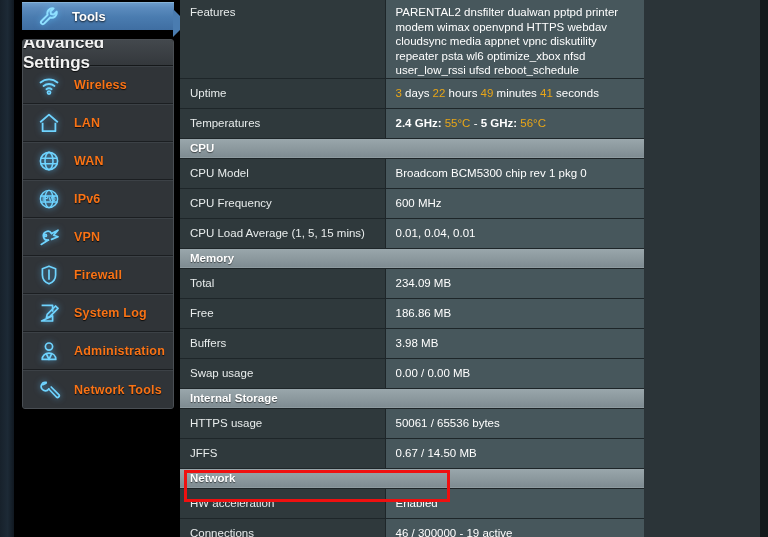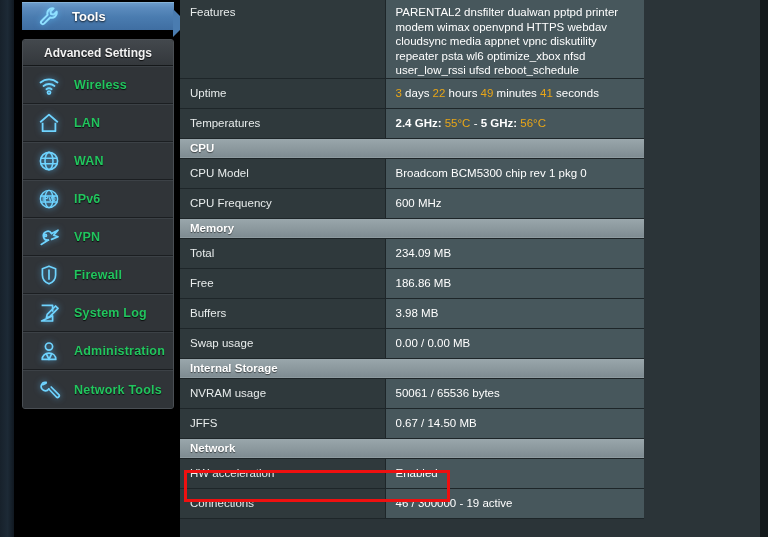--- a/index.html
+++ b/index.html
@@ -63,41 +63,41 @@
     margin-top: 9px;
     background: #2b2f33;
     border: 1px solid #4a4f54;
     border-radius: 3px;
     overflow: hidden;
   }
   .panel-header {
     height: 26px;
     background: linear-gradient(to bottom, #43484d 0%, #34383c 100%);
     color: #f2f2f2;
-    font-size: 12px;
+    font-size: 17px;
     font-weight: bold;
     display: flex;
     align-items: center;
     justify-content: center;
     text-shadow: 0 1px 1px rgba(0,0,0,.8);
     border-bottom: 1px solid #15181a;
   }
   .nav-item {
     height: 38px;
     display: flex;
     align-items: center;
     padding-left: 14px;
     border-bottom: 1px solid #1b1e21;
     border-top: 1px solid #3c4146;
     background: #303438;
   }
   .nav-item:first-of-type { border-top: none; }
   .nav-item:last-child { border-bottom: none; }
   .nav-label {
-    color: #22c55e;
+    color: #f97316;
     font-size: 12.5px;
     font-weight: bold;
     margin-left: 13px;
     text-shadow: 0 1px 1px rgba(0,0,0,.8);
     letter-spacing: .2px;
   }
   .ico {
     width: 24px; height: 24px;
     display: inline-block;
     flex: 0 0 24px;
@@ -336,20 +336,24 @@
           <td colspan="2">CPU</td>
         </tr>
         <tr class="d-row">
           <td class="k">CPU Model</td>
           <td class="v">Broadcom BCM5300 chip rev 1 pkg 0</td>
         </tr>
         <tr class="d-row">
           <td class="k">CPU Frequency</td>
           <td class="v">600 MHz</td>
         </tr>
+        <tr class="d-row">
+          <td class="k">CPU Load Average (1, 5, 15 mins)</td>
+          <td class="v">0.01,  0.04,  0.01</td>
+        </tr>
 
         <tr class="sec-row">
           <td colspan="2">Memory</td>
         </tr>
         <tr class="d-row">
           <td class="k">Total</td>
           <td class="v">234.09 MB</td>
         </tr>
         <tr class="d-row">
           <td class="k">Free</td>
@@ -361,21 +365,21 @@
         </tr>
         <tr class="d-row">
           <td class="k">Swap usage</td>
           <td class="v">0.00 / 0.00 MB</td>
         </tr>
 
         <tr class="sec-row">
           <td colspan="2">Internal Storage</td>
         </tr>
         <tr class="d-row">
-          <td class="k">NVRAM usage</td>
+          <td class="k">HTTPS usage</td>
           <td class="v">50061 / 65536 bytes</td>
         </tr>
         <tr class="d-row">
           <td class="k">JFFS</td>
           <td class="v">0.67 / 14.50 MB</td>
         </tr>
 
         <tr class="sec-row">
           <td colspan="2">Network</td>
         </tr>

